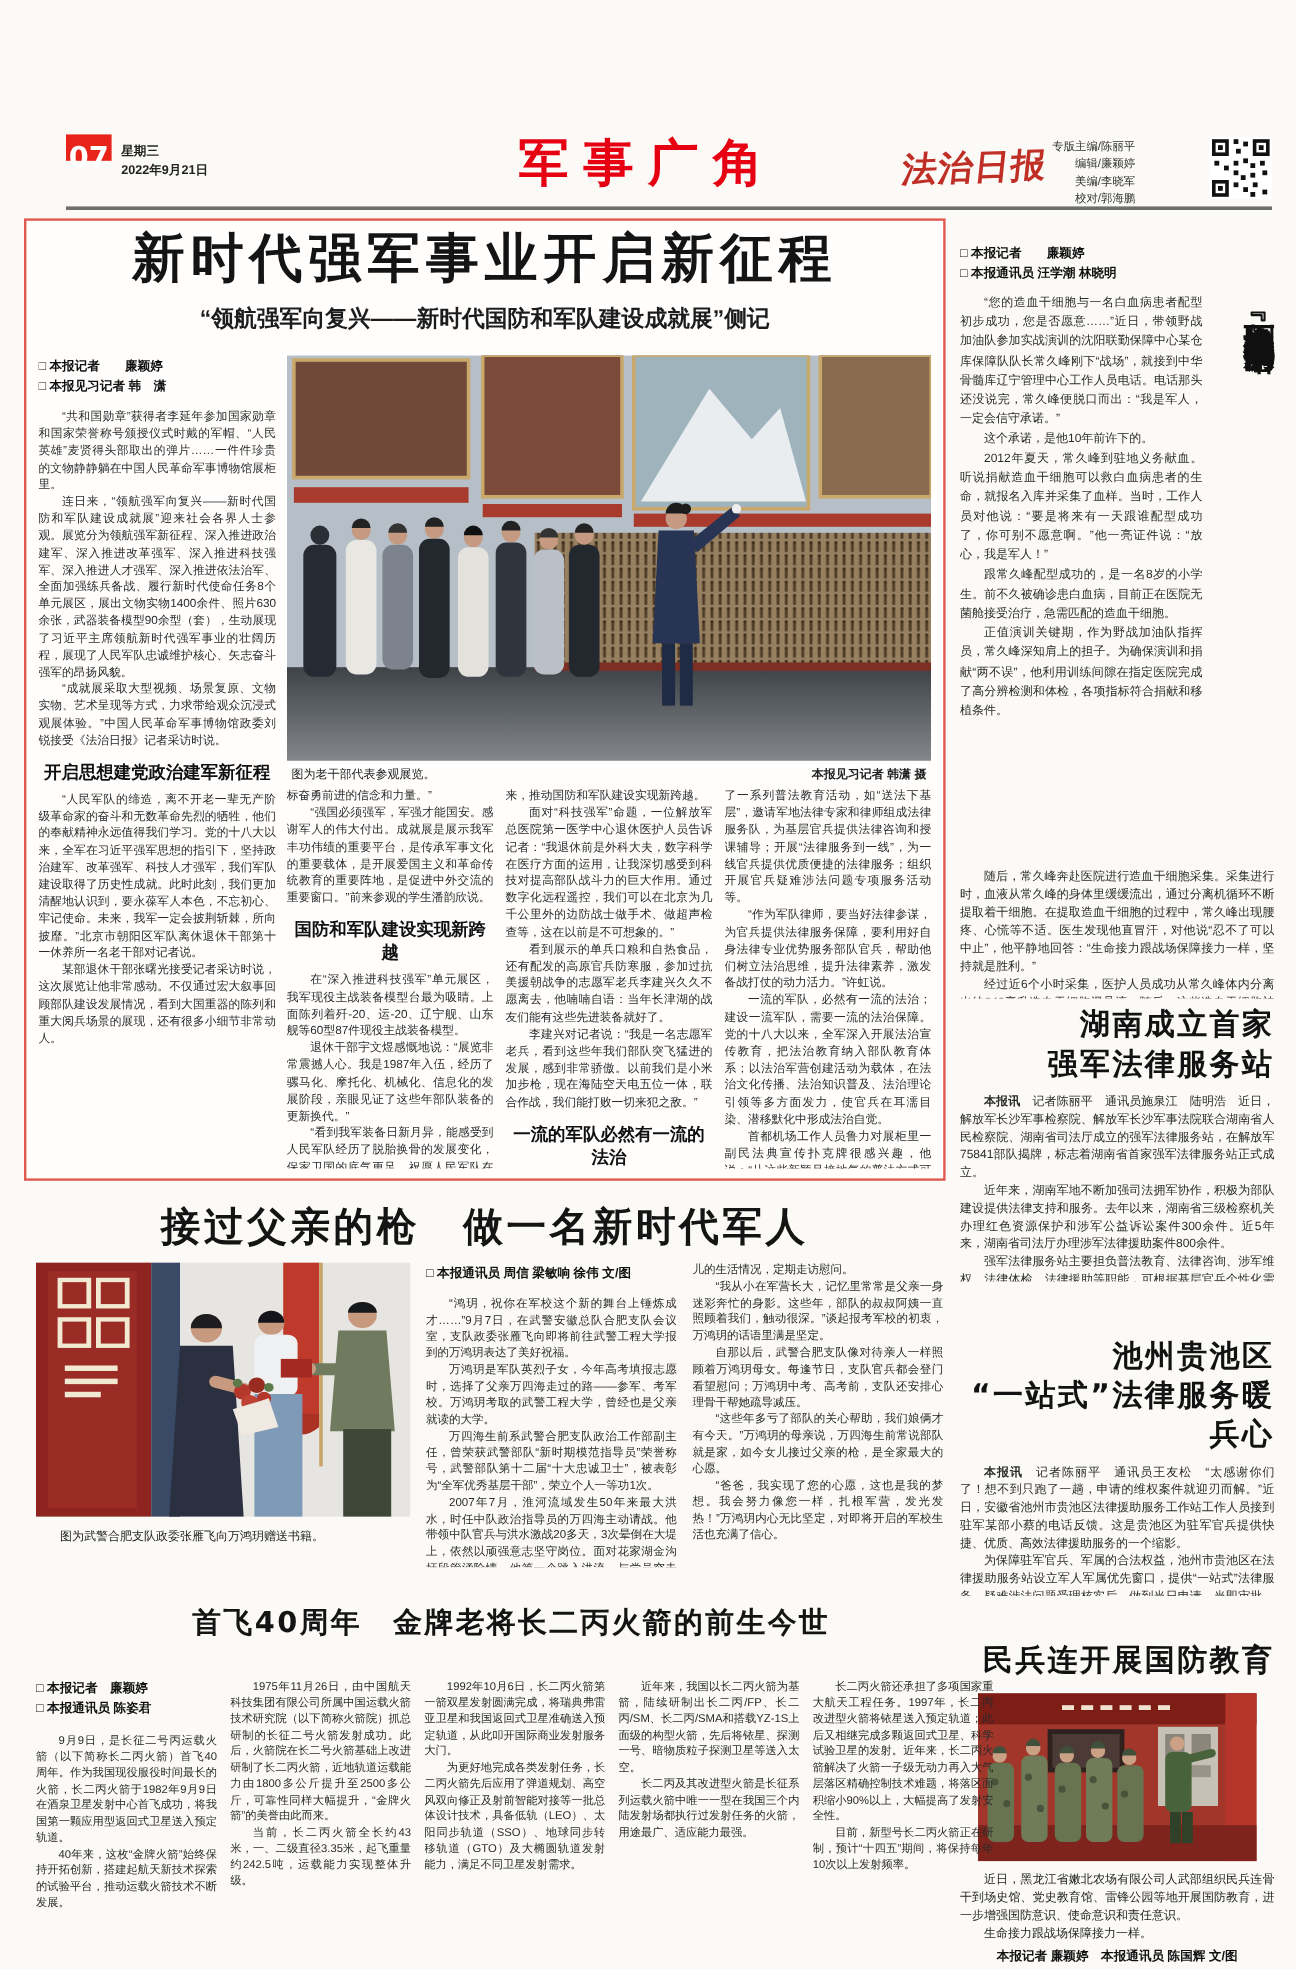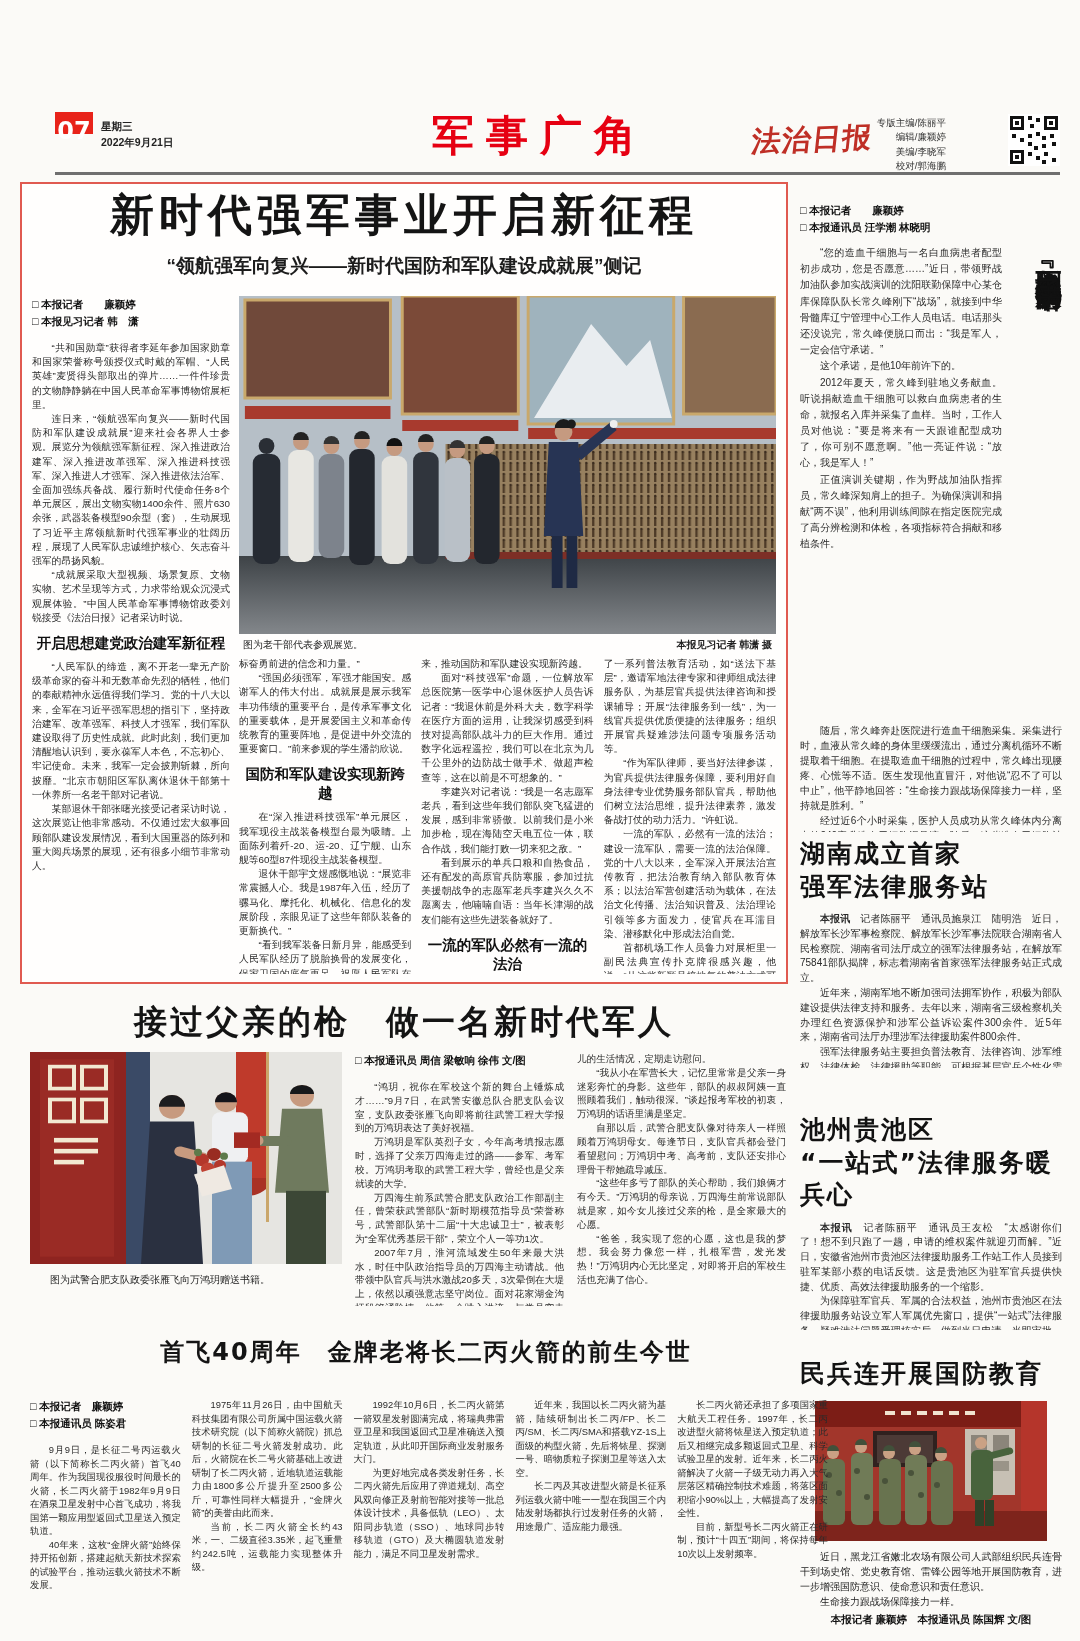--- a/index.html
+++ b/index.html
@@ -45,28 +45,28 @@
   .rail1{position:absolute;top:0;left:0;right:0;height:650px;overflow:hidden;}
   .rail1 .bl{margin-top:22px;}
   .rail1-flex{display:flex;gap:8px;margin-top:10px;}
   .rail1-body{flex:1;overflow:hidden;height:468px;}
   .rail1-body .para{font-size:10px;line-height:1.62;}
   .vhead{flex:0 0 52px;writing-mode:vertical-rl;text-orientation:upright;font-family:"DejaVu Sans",sans-serif;
          font-weight:900;font-size:26px;letter-spacing:1px;line-height:1.05;color:#111;height:470px;margin-top:4px;}
   .rail1-after{margin-top:4px;height:138px;overflow:hidden;}
   .rail1-after .para{font-size:10px;line-height:1.5;}
   .rail-sec{position:absolute;left:0;right:0;overflow:hidden;}
-  .rail-h3{margin:0;text-align:left;font-family:"DejaVu Sans",sans-serif;font-weight:900;font-size:25px;
+  .rail-h3{margin:0;text-align:right;font-family:"DejaVu Sans",sans-serif;font-weight:900;font-size:25px;
            letter-spacing:2px;line-height:1.3;color:#121212;}
   .rail-body{margin-top:9px;}
   .rail-body .para{font-size:10px;line-height:1.48;}
   .hunan{top:656px;height:230px;}
   .chizhou{top:932px;height:216px;}
   .minbing{top:1170px;height:289px;}
-  .minbing .rail-h3{margin-top:6px;}
+  .minbing .rail-h3{margin-top:16px;}
   .mb-photo{display:block;margin:10px auto 8px;}
   
   .mid{position:absolute;left:20px;top:988px;width:768px;height:322px;overflow:hidden;}
   .mid-h1{margin:12px 0 0;text-align:center;font-family:"DejaVu Sans",sans-serif;font-weight:900;
           font-size:33px;letter-spacing:3px;color:#141414;}
   .mid-row{position:absolute;left:10px;right:2px;top:64px;bottom:4px;display:flex;gap:13px;}
   .mid-photo-wrap{flex:0 0 312px;}
   .mid-cap{margin-top:4px;}
   .mid-col{flex:1;overflow:hidden;}
   .mid-col .para{font-size:9.6px;line-height:1.44;}
@@ -222,22 +222,22 @@
               <p class="para cont">标奋勇前进的信念和力量。”</p>
               <p class="para">“强国必须强军，军强才能国安。感谢军人的伟大付出。成就展是展示我军丰功伟绩的重要平台，是传承军事文化的重要载体，是开展爱国主义和革命传统教育的重要阵地，是促进中外交流的重要窗口。”前来参观的学生潘韵欣说。</p>
               <h3 class="colsub">国防和军队建设实现新跨越</h3>
               <p class="para">在“深入推进科技强军”单元展区，我军现役主战装备模型台最为吸睛。上面陈列着歼-20、运-20、辽宁舰、山东舰等60型87件现役主战装备模型。</p>
               <p class="para">退休干部宇文煜感慨地说：“展览非常震撼人心。我是1987年入伍，经历了骡马化、摩托化、机械化、信息化的发展阶段，亲眼见证了这些年部队装备的更新换代。”</p>
               <p class="para">“看到我军装备日新月异，能感受到人民军队经历了脱胎换骨的发展变化，保家卫国的底气更足。祝愿人民军队在未来能更进一步，为国家安全和人民幸福提供更坚强的保障。”来自北京市丰台区的汪波说。</p>
             </div>
           <div class="col">
               <p class="para cont">来，推动国防和军队建设实现新跨越。</p>
               <p class="para">面对“科技强军”命题，一位解放军总医院第一医学中心退休医护人员告诉记者：“我退休前是外科大夫，数字科学在医疗方面的运用，让我深切感受到科技对提高部队战斗力的巨大作用。通过数字化远程遥控，我们可以在北京为几千公里外的边防战士做手术、做超声检查等，这在以前是不可想象的。”</p>
+              <p class="para">看到展示的单兵口粮和自热食品，还有配发的高原官兵防寒服，参加过抗美援朝战争的志愿军老兵李建兴久久不愿离去，他喃喃自语：当年长津湖的战友们能有这些先进装备就好了。</p>
               <p class="para">李建兴对记者说：“我是一名志愿军老兵，看到这些年我们部队突飞猛进的发展，感到非常骄傲。以前我们是小米加步枪，现在海陆空天电五位一体，联合作战，我们能打败一切来犯之敌。”</p>
-              <p class="para">看到展示的单兵口粮和自热食品，还有配发的高原官兵防寒服，参加过抗美援朝战争的志愿军老兵李建兴久久不愿离去，他喃喃自语：当年长津湖的战友们能有这些先进装备就好了。</p>
               <h3 class="colsub">一流的军队必然有一流的法治</h3>
             </div>
           <div class="col">
               <p class="para cont">了一系列普法教育活动，如“送法下基层”，邀请军地法律专家和律师组成法律服务队，为基层官兵提供法律咨询和授课辅导；开展“法律服务到一线”，为一线官兵提供优质便捷的法律服务；组织开展官兵疑难涉法问题专项服务活动等。</p>
               <p class="para">“作为军队律师，要当好法律参谋，为官兵提供法律服务保障，要利用好自身法律专业优势服务部队官兵，帮助他们树立法治思维，提升法律素养，激发备战打仗的动力活力。”许虹说。</p>
               <p class="para">一流的军队，必然有一流的法治；建设一流军队，需要一流的法治保障。党的十八大以来，全军深入开展法治宣传教育，把法治教育纳入部队教育体系；以法治军营创建活动为载体，在法治文化传播、法治知识普及、法治理论引领等多方面发力，使官兵在耳濡目染、潜移默化中形成法治自觉。</p>
               <p class="para">首都机场工作人员鲁力对展柜里一副民法典宣传扑克牌很感兴趣，他说：“从这些新颖且接地气的普法方式可以看出，我军对普法工作非常重视。”</p>
             </div>
         </div>
       </div>
@@ -249,20 +249,21 @@
     <div class="rail1">
       <div class="bl">
           <p class="byline">□ 本报记者　　廉颖婷</p>
           <p class="byline">□ 本报通讯员 汪学潮 林晓明</p>
         </div>
       <div class="rail1-flex">
         <div class="rail1-body">
             <p class="para">“您的造血干细胞与一名白血病患者配型初步成功，您是否愿意……”近日，带领野战加油队参加实战演训的沈阳联勤保障中心某仓库保障队队长常久峰刚下“战场”，就接到中华骨髓库辽宁管理中心工作人员电话。电话那头还没说完，常久峰便脱口而出：“我是军人，一定会信守承诺。”</p>
             <p class="para">这个承诺，是他10年前许下的。</p>
             <p class="para">2012年夏天，常久峰到驻地义务献血。听说捐献造血干细胞可以救白血病患者的生命，就报名入库并采集了血样。当时，工作人员对他说：“要是将来有一天跟谁配型成功了，你可别不愿意啊。”他一亮证件说：“放心，我是军人！”</p>
+            <p class="para">跟常久峰配型成功的，是一名8岁的小学生。前不久被确诊患白血病，目前正在医院无菌舱接受治疗，急需匹配的造血干细胞。</p>
             <p class="para">正值演训关键期，作为野战加油队指挥员，常久峰深知肩上的担子。为确保演训和捐献“两不误”，他利用训练间隙在指定医院完成了高分辨检测和体检，各项指标符合捐献和移植条件。</p>
           </div>
         <div class="vhead">刚下『战场』他就兑现了十年前的承诺</div>
       </div>
       <div class="rail1-after">
           <p class="para">随后，常久峰奔赴医院进行造血干细胞采集。采集进行时，血液从常久峰的身体里缓缓流出，通过分离机循环不断提取着干细胞。在提取造血干细胞的过程中，常久峰出现腰疼、心慌等不适。医生发现他直冒汗，对他说“忍不了可以中止”，他平静地回答：“生命接力跟战场保障接力一样，坚持就是胜利。”</p>
           <p class="para">经过近6个小时采集，医护人员成功从常久峰体内分离出约240毫升造血干细胞混悬液。随后，这些造血干细胞被紧急空运至杭州某医院。</p>
         </div>
     </div>
 

